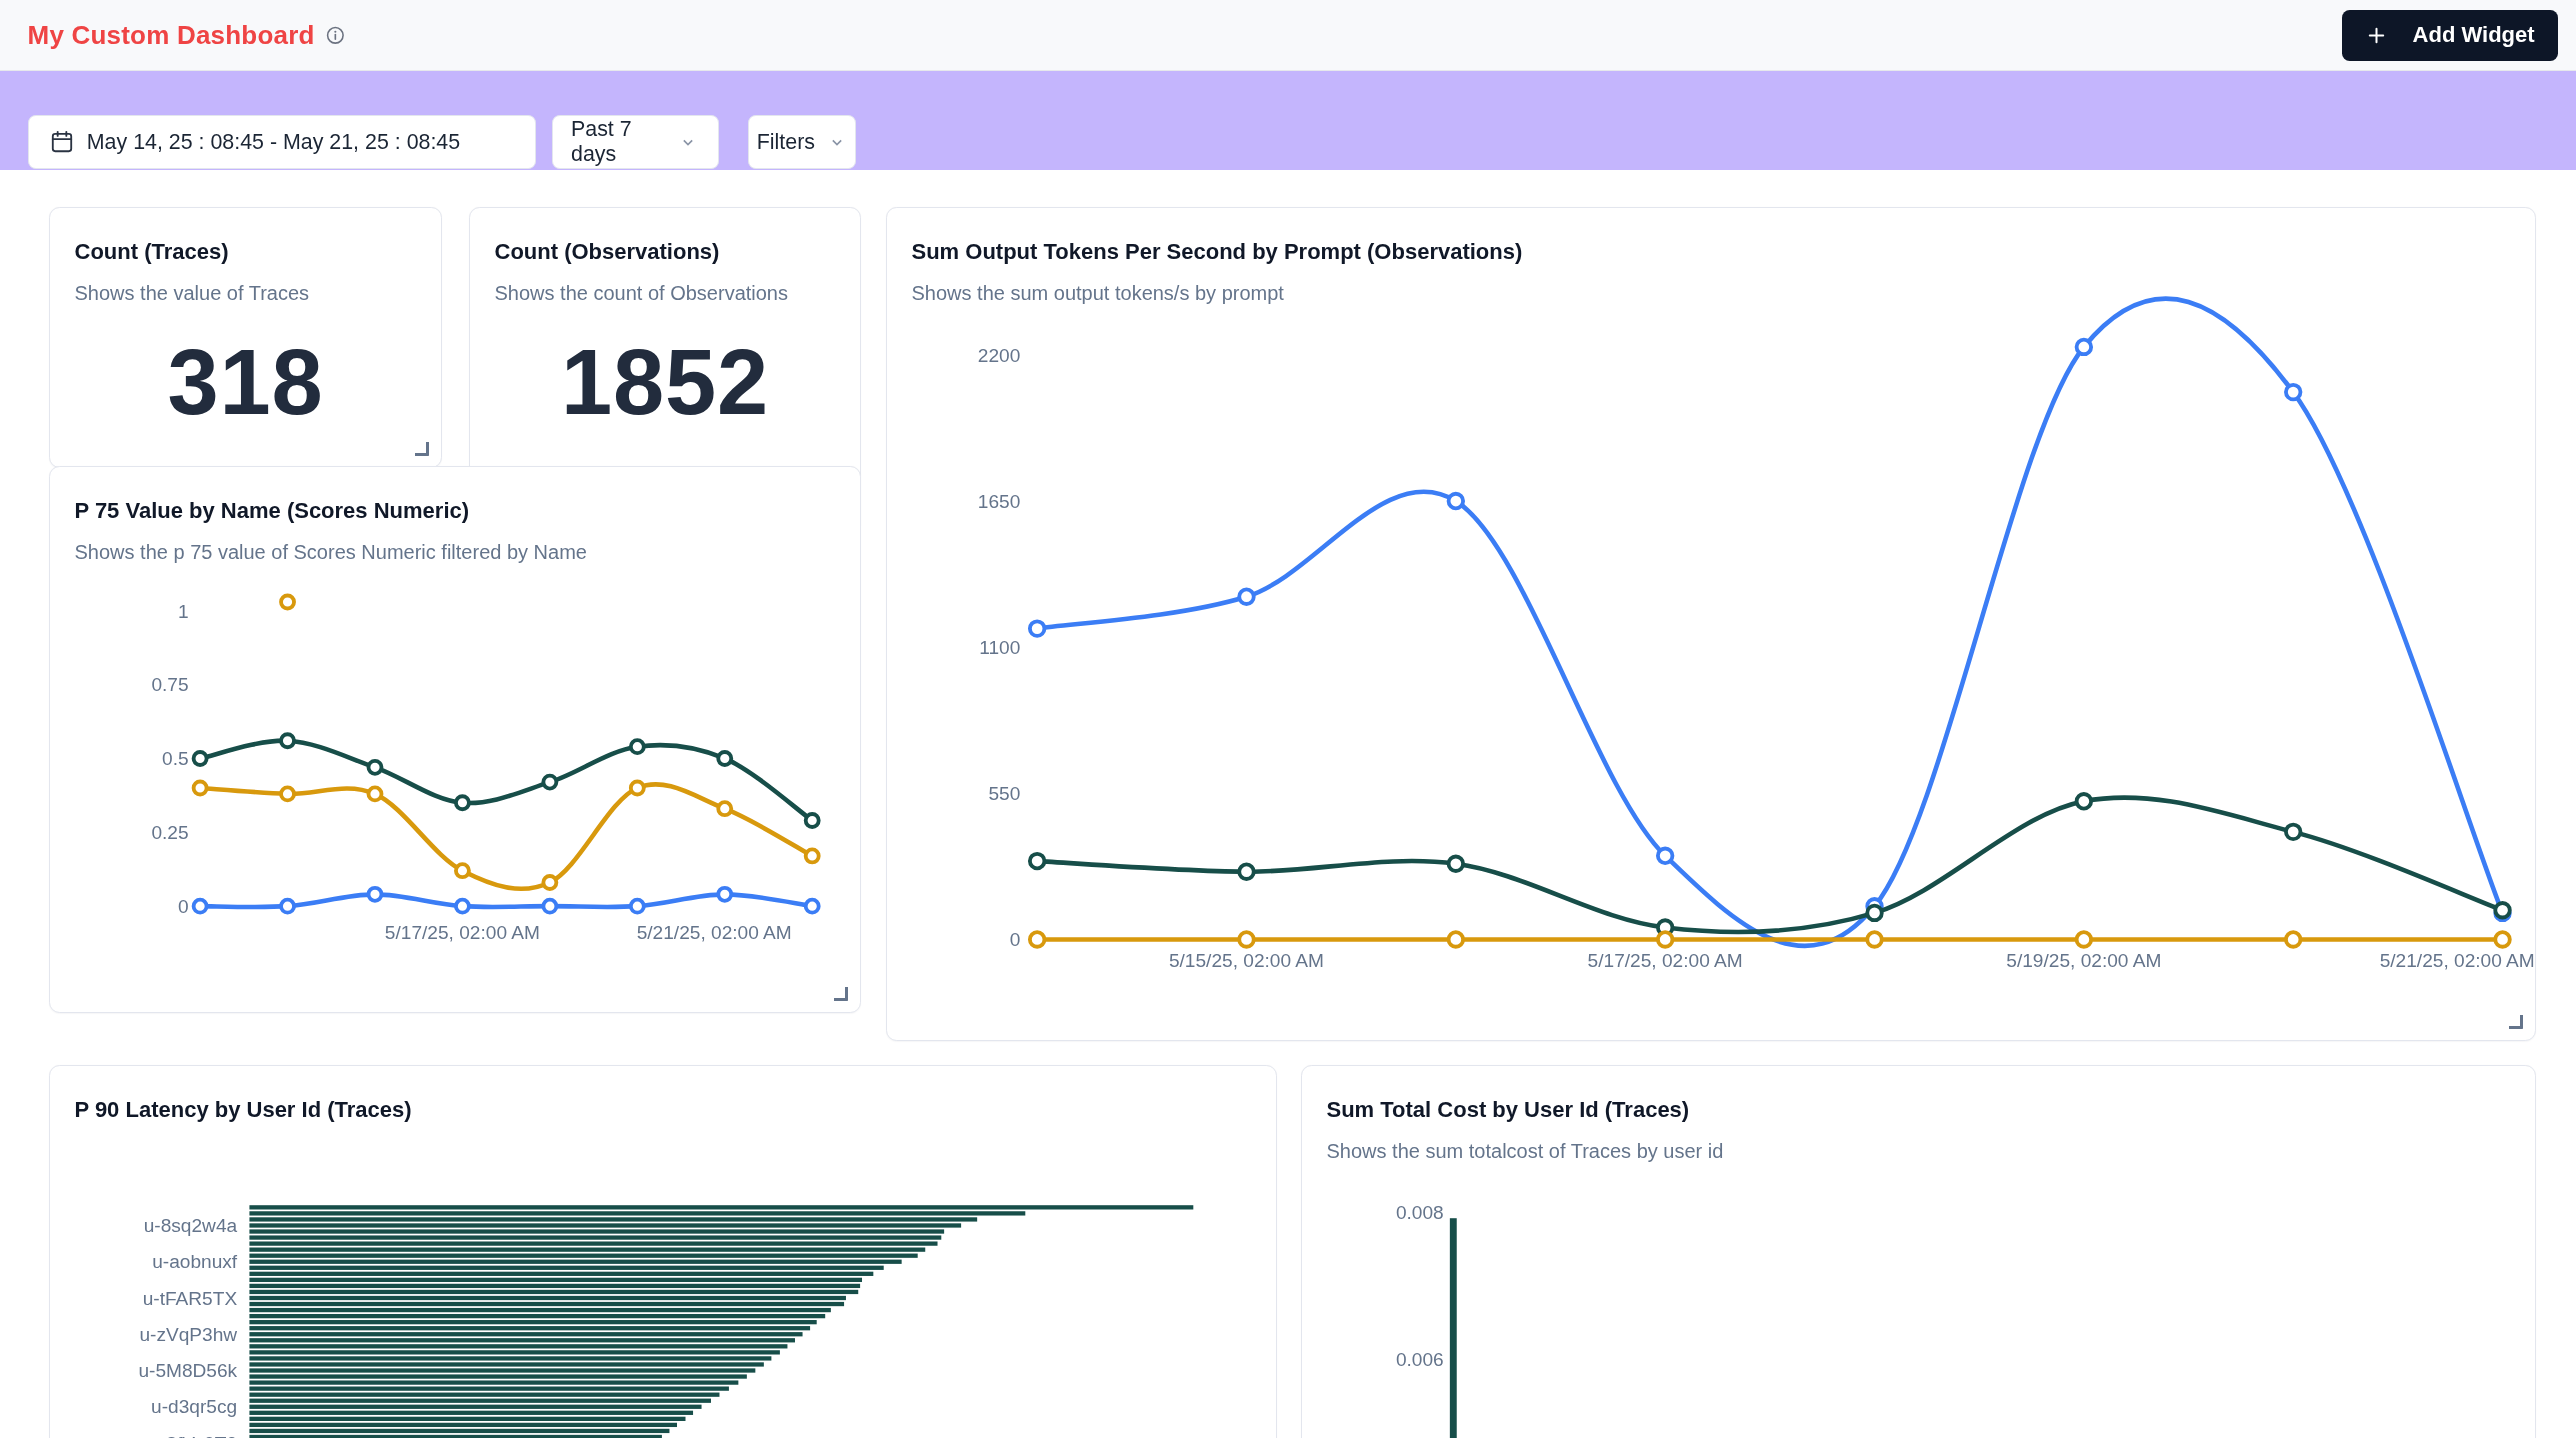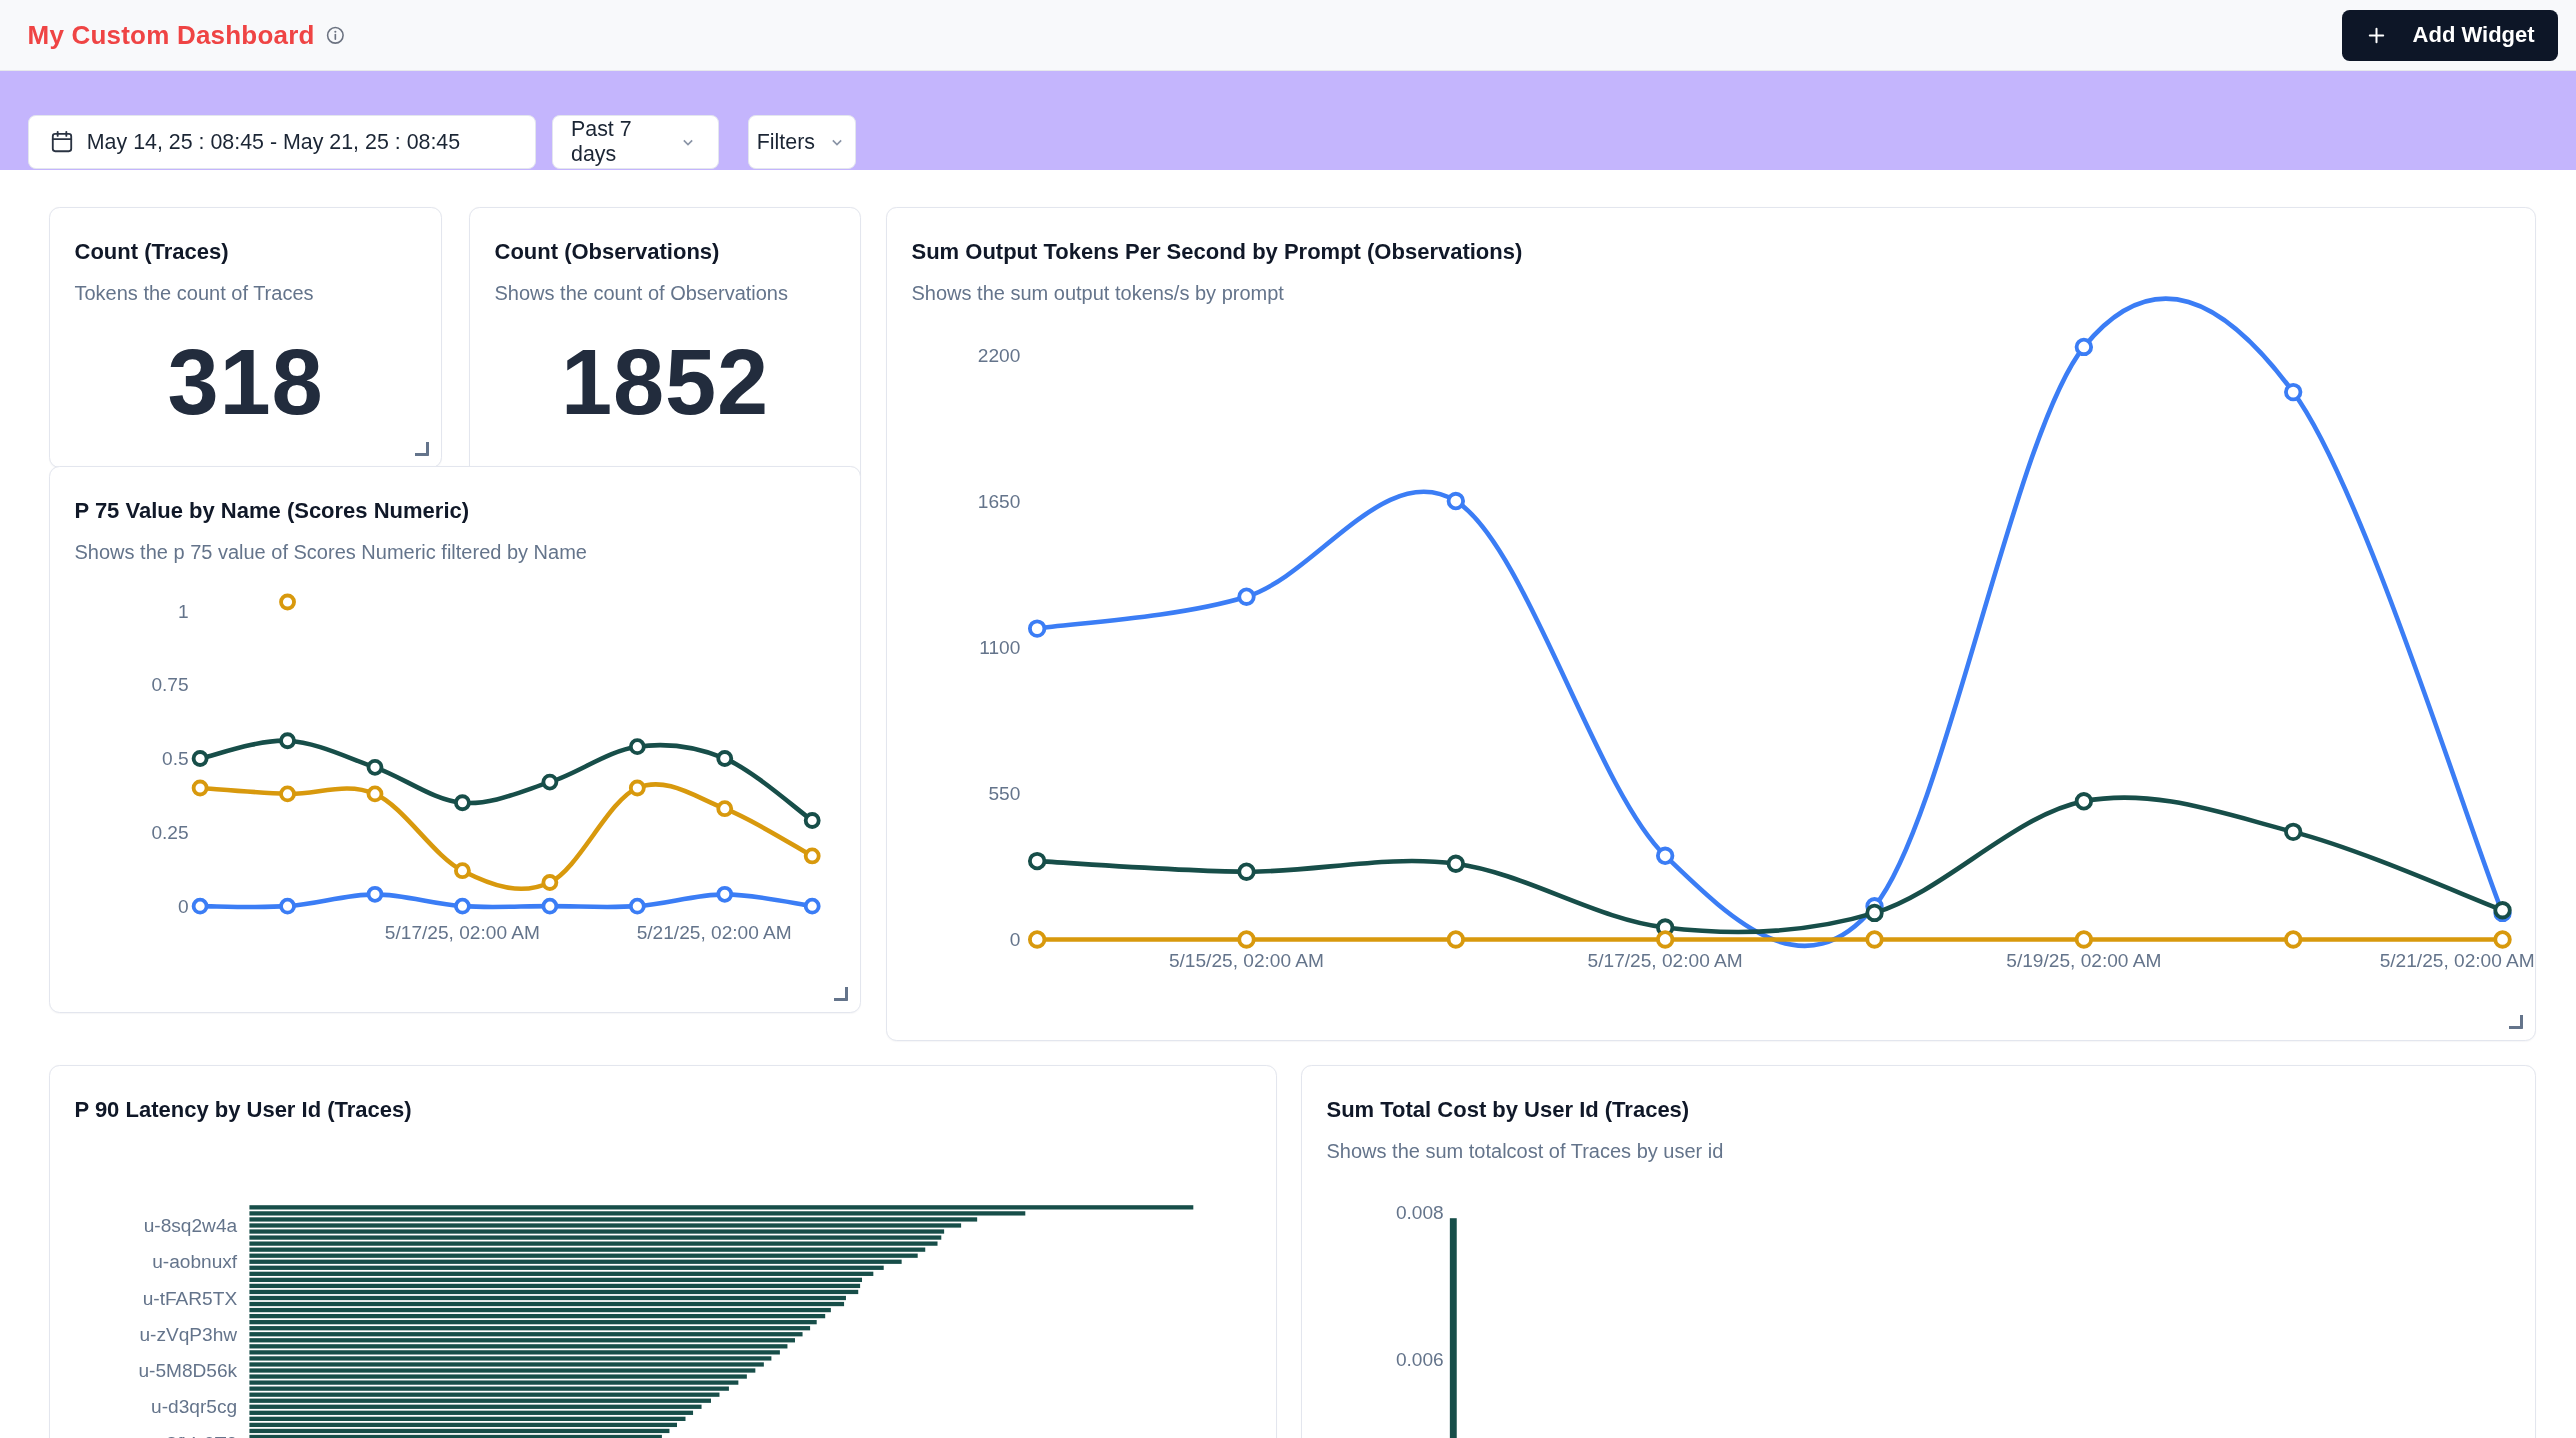--- a/index.html
+++ b/index.html
@@ -89,21 +89,21 @@
     <span style="display:inline-flex;">
       <svg width="20" height="20" viewBox="0 0 24 24" fill="none">
           <path d="m7 10 5 5 5-5" stroke="#8a94a6" stroke-width="2"></path>
         </svg>
     </span>
   </div>
 </div>
 
 <section class="card" id="card-count-traces">
   <h2>Count (Traces)</h2>
-  <p class="sub">Tokens the count of Traces</p>
+  <p class="sub">Shows the value of Traces</p>
   <div class="metric">318</div>
   <div class="rsz"></div>
 </section>
 
 <section class="card" id="card-count-obs">
   <h2>Count (Observations)</h2>
   <p class="sub">Shows the count of Observations</p>
   <div class="metric">1852</div>
   <div class="rsz"></div>
 </section>

